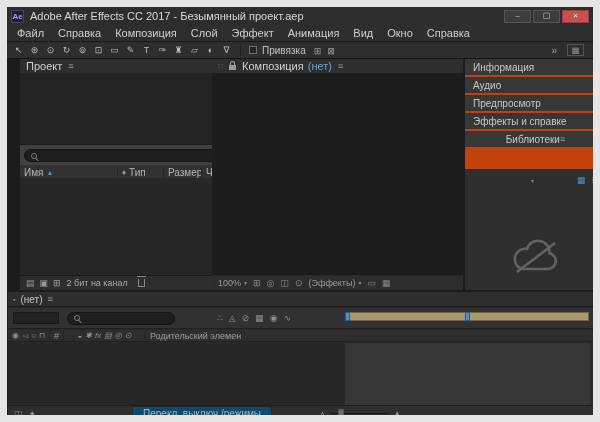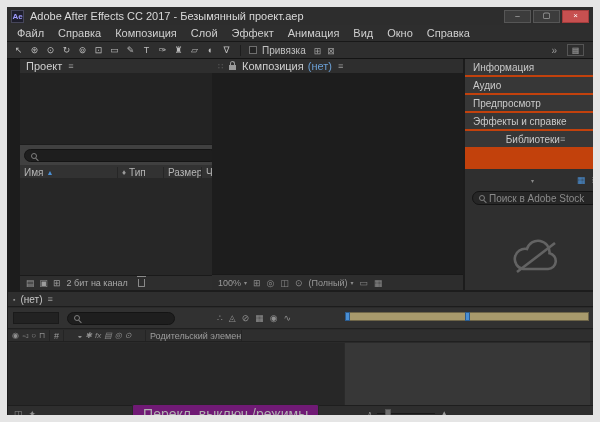--- a/index.html
+++ b/index.html
@@ -122,22 +122,22 @@
   .th-par{width:96px}
   .t-body{position:absolute;top:51px;left:0;right:0;bottom:22px}
   .t-left{position:absolute;left:0;top:0;bottom:0;width:336px;background:#272727}
   .t-right{position:absolute;left:337px;right:16px;top:0;bottom:0;background:#373737}
   .t-scroll{position:absolute;right:0;width:16px;top:0;bottom:0;background:#2c2c2c;
     display:flex;justify-content:center}
   .navdiamond{font-size:8px;color:#9a9a9a;margin-top:3px}
   .t-bottom{position:absolute;left:0;right:0;bottom:6px;height:16px;background:#2e2e2e;
     border-top:1px solid #1e1e1e;display:flex;align-items:center;gap:8px;padding:0 6px}
   .tbicon{font-size:9px;color:#8f8f8f}
-  .modebtn{background:#701a75;border:1px solid #262626;border-radius:2px;padding:1px 10px;
-    font-size:14px;color:#b0b0b0;margin-left:88px;white-space:nowrap}
+  .modebtn{background:#0c4a6e;border:1px solid #262626;border-radius:2px;padding:1px 10px;
+    font-size:10px;color:#b0b0b0;margin-left:88px;white-space:nowrap}
   .zslider{display:flex;align-items:center;gap:5px;margin-left:40px}
   .zout{font-size:7px;color:#9a9a9a}
   .zin{font-size:8px;color:#9a9a9a}
   .ztrack{width:58px;height:1px;background:#191919;position:relative}
   .zhandle{position:absolute;left:8px;top:-4px;width:6px;height:8px;background:#6e6e6e;border:1px solid #555}
   .t-edge{position:absolute;left:0;right:0;bottom:0;height:6px;background:#2a2a2a}
   .fx{font-style:italic}
 </style>
 </head>
 <body>
@@ -250,21 +250,21 @@
     <div class="cfoot">
       <span class="csel">
         <span>100%</span>
         <span class="caret">▾</span>
       </span>
       <span class="cicon">⊞</span>
       <span class="cicon">◎</span>
       <span class="cicon">◫</span>
       <span class="cicon">⊙</span>
       <span class="csel">
-        <span>(Полный)</span>
+        <span>(Эффекты)</span>
         <span class="caret">▾</span>
       </span>
       <span class="cicon">▭</span>
       <span class="cicon">▦</span>
     </div>
   </div>
 
   <div class="sidebar">
     <div>
 
@@ -279,24 +279,20 @@
     </div>
     <div class="libcontent">
       <div class="librow">
         <span class="libdd">
           <span class="caret">▾</span>
         </span>
         <span class="viewicons">
           <span class="gridview">▦</span>
           <span class="listview">≣</span>
         </span>
-      </div>
-      <div class="searchbox libsearch">
-        <span class="mag"></span>
-        <input placeholder="Поиск в Adobe Stock" style="">
       </div>
       <div class="cloudwrap">
         <svg width="52" height="38" viewBox="0 0 52 38">
           <path d="M13 31h25a8 8 0 0 0 1.5-15.8A11.5 11.5 0 0 0 17 11 8.5 8.5 0 0 0 13 31Z" fill="none" stroke="#636363" stroke-width="2.6"></path>
           <line x1="7" y1="34" x2="45" y2="5" stroke="#636363" stroke-width="2.6"></line>
         </svg>
       </div>
     </div>
   </div>
 

